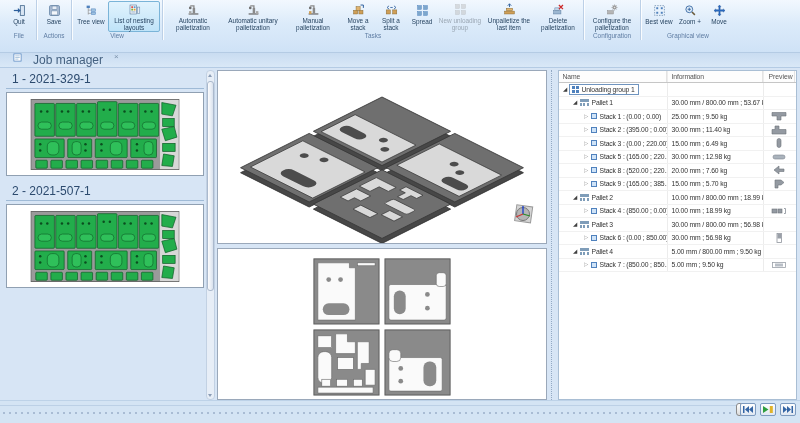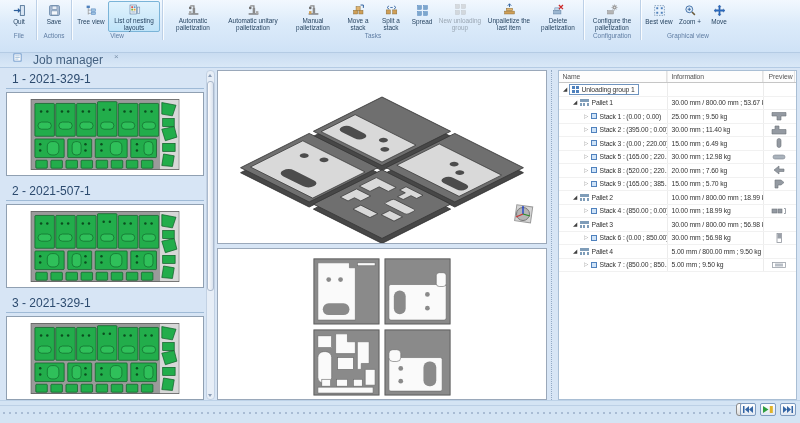--- a/index.html
+++ b/index.html
@@ -422,28 +422,20 @@
         </div>
     </div>
     <div class="thumb-item">
       <div class="thumb-title">2 - 2021-507-1</div>
       <div class="thumb-card">
           <svg width="150" height="71" viewBox="0 0 168 80">
             <use href="#nest"></use>
           </svg>
         </div>
     </div>
-    <div class="thumb-item">
-      <div class="thumb-title">3 - 2021-329-1</div>
-      <div class="thumb-card">
-          <svg width="150" height="71" viewBox="0 0 168 80">
-            <use href="#nest"></use>
-          </svg>
-        </div>
-    </div>
   </div>
 
   <div class="vscroll">
     <div class="sb-btn sb-up">
         <span class="tri-up"></span>
       </div>
     <div class="sb-thumb"></div>
     <div class="sb-btn sb-dn">
         <span class="tri-dn"></span>
       </div>

